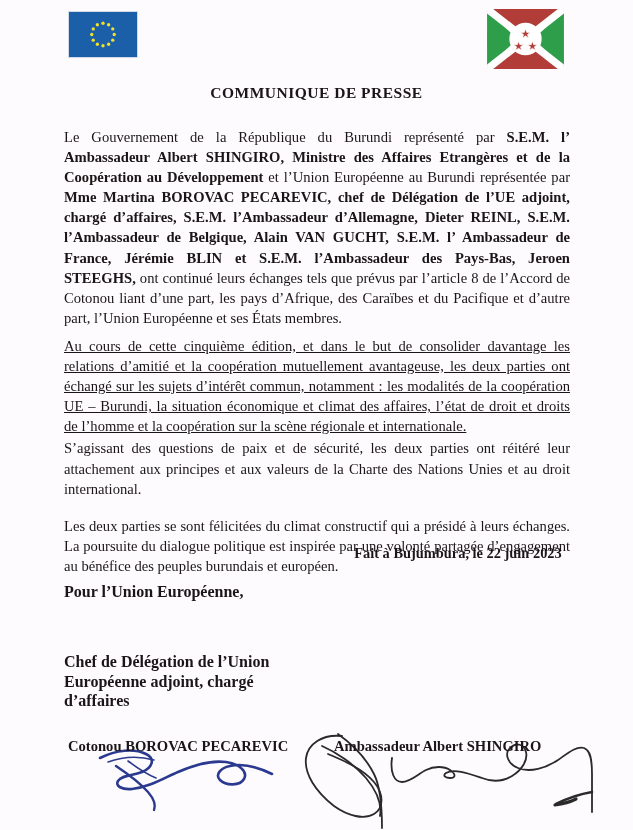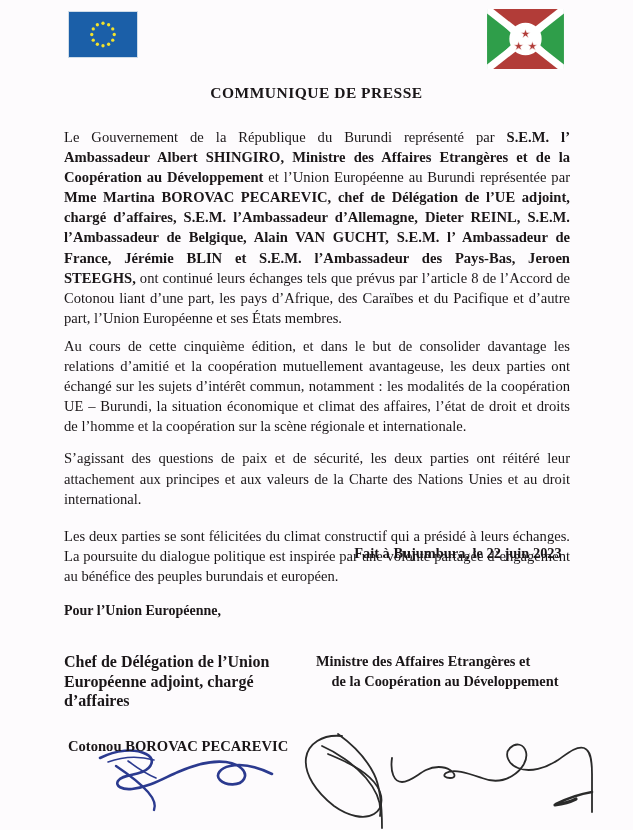--- a/index.html
+++ b/index.html
@@ -66,43 +66,43 @@
     width: 506px;
   }
   .para {
     text-align: justify;
     font-size: 14.6px;
     line-height: 20.1px;
     margin: 0 0 13px 0;
     hyphens: none;
   }
   .para.p1 { margin-bottom: 8px; }
-  .para.p2 { margin-bottom: 12px; }
+  .para.p2 { margin-bottom: 2px; text-decoration: underline; }
   .para.p3 { margin-bottom: 17px; }
   .para b { font-weight: bold; }
 
   
   .date-line {
     position: absolute;
     left: 338px;
     top: 545px;
     width: 240px;
     text-align: center;
     font-weight: bold;
     font-size: 14.4px;
   }
 
   
   .sig-left-head {
     position: absolute;
     left: 64px;
-    top: 601px;
+    top: 582px;
     width: 255px;
     font-weight: bold;
-    font-size: 14px;
+    font-size: 16px;
     line-height: 19px;
   }
   .sig-right-head {
     position: absolute;
     left: 338px;
     top: 601px;
     width: 232px;
     font-weight: bold;
     font-size: 14.4px;
     line-height: 19.5px;
@@ -223,26 +223,23 @@
     <p class="para p2">Au cours de cette cinquième édition, et dans le but de consolider davantage les relations d’amitié et la coopération mutuellement avantageuse, les deux parties ont échangé sur les sujets d’intérêt commun, notamment : les modalités de la coopération UE – Burundi, la situation économique et climat des affaires, l’état de droit et droits de l’homme et la coopération sur la scène régionale et internationale.</p>
     <p class="para p3">S’agissant des questions de paix et de sécurité, les deux parties ont réitéré leur attachement aux principes et aux valeurs de la Charte des Nations Unies et au droit international.</p>
     <p class="para p4">Les deux parties se sont félicitées du climat constructif qui a présidé à leurs échanges. La poursuite du dialogue politique est inspirée par une volonté partagée d’engagement au bénéfice des peuples burundais et européen.</p>
   </div>
 
   <div class="date-line">Fait à Bujumbura, le 22 juin 2023</div>
 
   <div class="sig-left-head">Pour l’Union Européenne,</div>
 
   <div class="sig-left-role">Chef de Délégation de l’Union Européenne adjoint, chargé d’affaires</div>
-  <div class="sig-right-role">
-    <span class="r1">Ministre des Affaires Etrangères et</span>
-    <span class="r2">de la Coopération au Développement</span>
-  </div>
 
   <div class="name-left">Cotonou BOROVAC PECAREVIC</div>
+  <div class="name-right">Ambassadeur Albert SHINGIRO</div>
 
   <div class="sig-ink-left">
     <svg viewBox="0 0 230 70" xmlns="http://www.w3.org/2000/svg" aria-hidden="true">
       <g fill="none" stroke="#2b3a8f" stroke-linecap="round" stroke-linejoin="round">
         <path d="M2,14 C18,6 36,4 48,10 C58,15 54,24 44,28 C34,32 24,31 20,37 C17,42 24,46 34,45 C52,43 66,34 80,28 C96,21 112,16 128,18 C142,20 150,28 146,35 C142,42 128,42 122,36 C117,31 122,24 132,22 C146,19 162,24 174,30" stroke-width="2.6"></path>
         <path d="M18,22 C30,30 42,39 50,48 C56,55 58,61 56,66" stroke-width="2.4"></path>
         <path d="M30,17 C38,23 48,30 58,34" stroke-width="1.6"></path>
         <path d="M10,18 C26,12 42,12 56,16" stroke-width="1.5"></path>
       </g>
     </svg>

